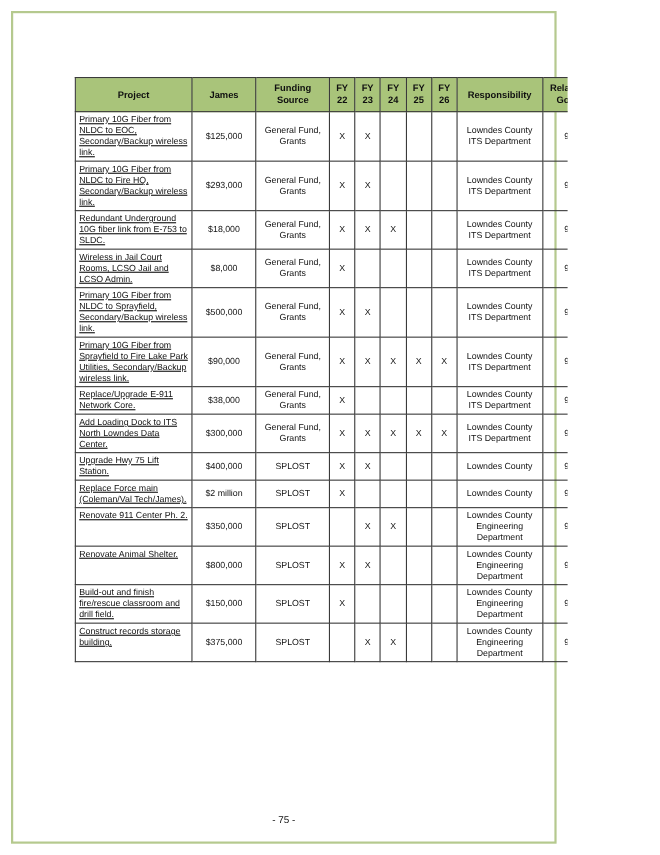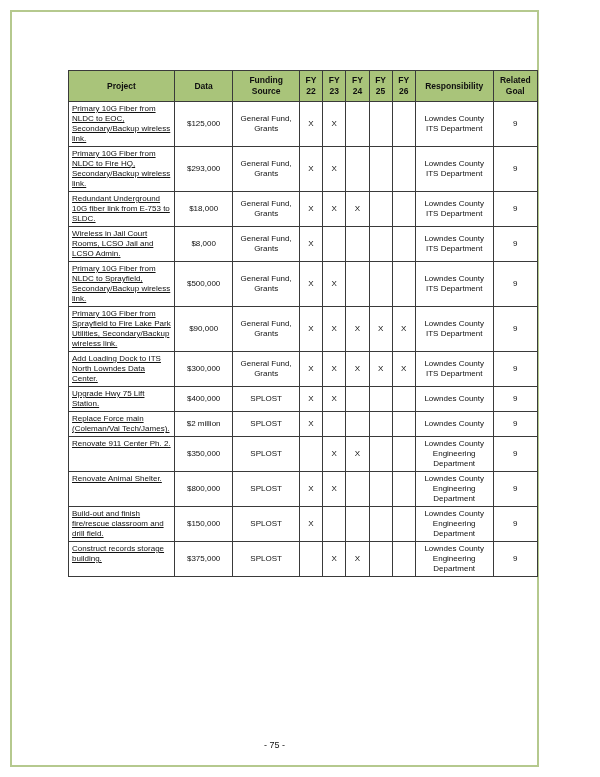--- a/index.html
+++ b/index.html
@@ -3,21 +3,20 @@
 <meta charset="utf-8">
 <style>
   html,body{margin:0;padding:0;background:#ffffff;}
   .page{
     position:relative;
     width:516px;height:777px;
     background:#ffffff;
     font-family:"Liberation Sans", sans-serif;
     color:var(--text-color,#111);
     overflow:hidden;
-    padding-left:33px;
   }
   .frame{
     position:absolute;
     left:10px;top:10px;right:10px;bottom:10px;
     border:2px solid var(--frame-color,#b5c98e);
     pointer-events:none;
   }
   table.cip-table{
     position:absolute;
     left:68px;top:70px;
@@ -68,21 +67,21 @@
       <col style="width:23px">
       <col style="width:23px">
       <col style="width:23px">
       <col style="width:23px">
       <col style="width:77px">
       <col style="width:44px">
     </colgroup>
     <thead>
       <tr id="header-row">
           <th>Project</th>
-          <th>Data</th>
+          <th>James</th>
           <th>Funding Source</th>
           <th>FY 22</th>
           <th>FY 23</th>
           <th>FY 24</th>
           <th>FY 25</th>
           <th>FY 26</th>
           <th>Responsibility</th>
           <th>Related Goal</th>
         </tr>
     </thead>
@@ -153,20 +152,32 @@
           <td class="c-mid">General Fund, Grants</td>
           <td class="c-mid c-fy">X</td>
           <td class="c-mid c-fy">X</td>
           <td class="c-mid c-fy">X</td>
           <td class="c-mid c-fy">X</td>
           <td class="c-mid c-fy">X</td>
           <td class="c-mid">Lowndes County ITS Department</td>
           <td class="c-mid">9</td>
         </tr>
         <tr>
+          <td class="c-project">Replace/Upgrade E-911 Network Core.</td>
+          <td class="c-mid">$38,000</td>
+          <td class="c-mid">General Fund, Grants</td>
+          <td class="c-mid c-fy">X</td>
+          <td class="c-mid c-fy"></td>
+          <td class="c-mid c-fy"></td>
+          <td class="c-mid c-fy"></td>
+          <td class="c-mid c-fy"></td>
+          <td class="c-mid">Lowndes County ITS Department</td>
+          <td class="c-mid">9</td>
+        </tr>
+        <tr>
           <td class="c-project">Add Loading Dock to ITS North Lowndes Data Center.</td>
           <td class="c-mid">$300,000</td>
           <td class="c-mid">General Fund, Grants</td>
           <td class="c-mid c-fy">X</td>
           <td class="c-mid c-fy">X</td>
           <td class="c-mid c-fy">X</td>
           <td class="c-mid c-fy">X</td>
           <td class="c-mid c-fy">X</td>
           <td class="c-mid">Lowndes County ITS Department</td>
           <td class="c-mid">9</td>

